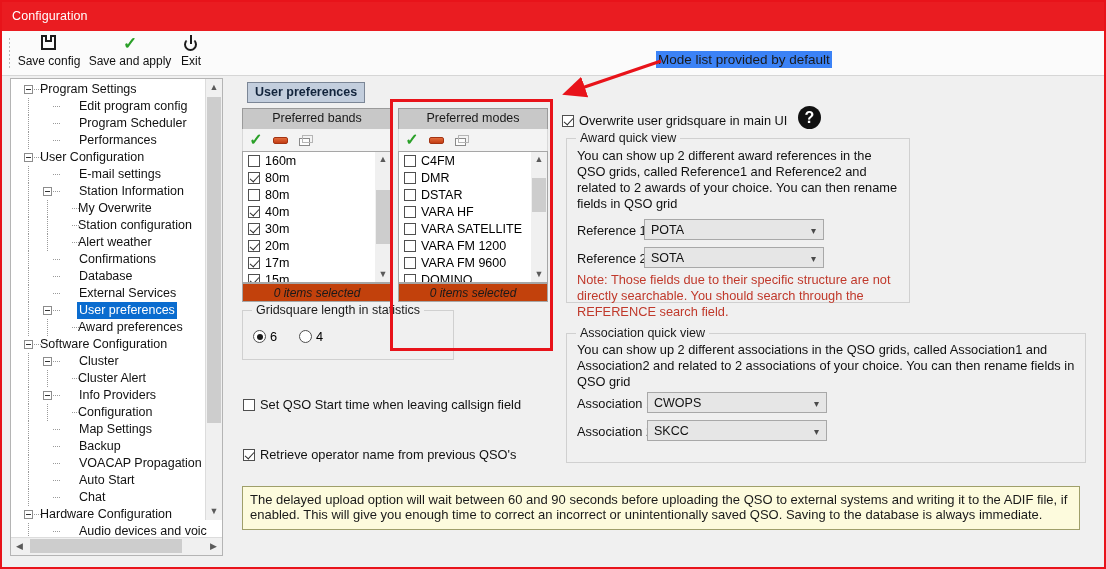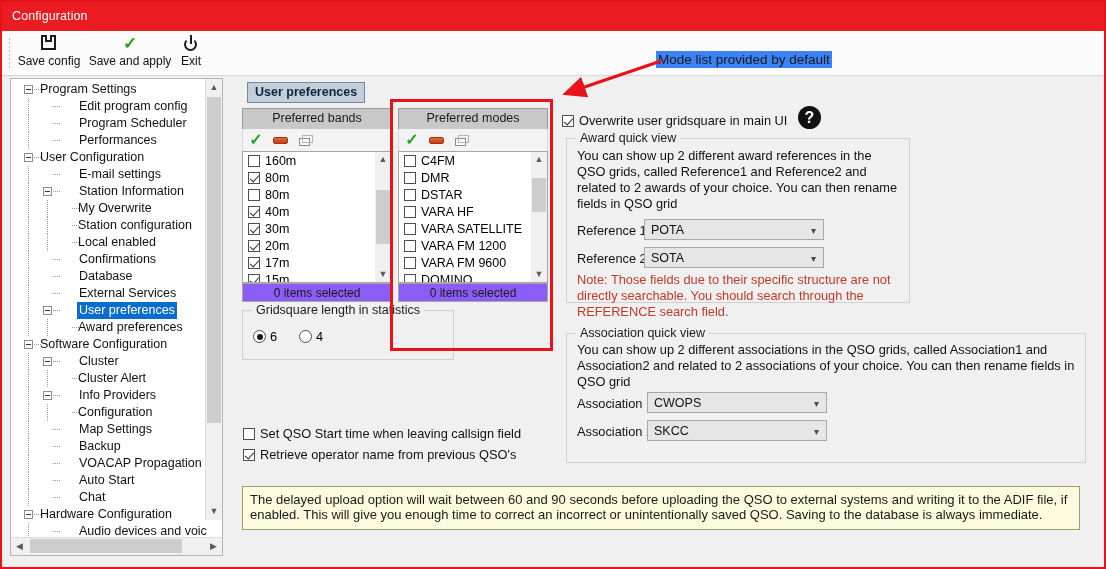--- a/index.html
+++ b/index.html
@@ -399,25 +399,26 @@
     left: 1px;
     width: 14px;
     background: #cdcdcd;
   }
   .listbox .lb-footer {
     position: absolute;
     left: 0; top: 175px;
     width: 150px; height: 19px;
     line-height: 18px;
     text-align: center;
-    background: #8b5cf6;
+    background: #c2410c;
     border: 1px solid #a6a6a6;
     box-sizing: border-box;
     font-size: 12px;
     color: #1a1a1a;
+    font-style: italic;
   }
 
   
   .groupbox {
     position: absolute;
     border: 1px solid #d0d0d0;
     box-sizing: border-box;
   }
   .groupbox > .gb-title {
     position: absolute;
@@ -579,21 +580,21 @@
     <div class="tree-list" id="tree-list">
         <div class="tnode lvl0"><span class="expander"></span><span class="dash"></span><span class="tlabel">Program Settings</span></div>
         <div class="tnode lvl1"><span class="vline"></span><span class="dash"></span><span class="tlabel">Edit program config</span></div>
         <div class="tnode lvl1"><span class="vline"></span><span class="dash"></span><span class="tlabel">Program Scheduler</span></div>
         <div class="tnode lvl1"><span class="vline"></span><span class="dash"></span><span class="tlabel">Performances</span></div>
         <div class="tnode lvl0"><span class="expander"></span><span class="dash"></span><span class="tlabel">User Configuration</span></div>
         <div class="tnode lvl1"><span class="vline"></span><span class="dash"></span><span class="tlabel">E-mail settings</span></div>
         <div class="tnode lvl1"><span class="vline"></span><span class="expander"></span><span class="dash"></span><span class="tlabel">Station Information</span></div>
         <div class="tnode lvl2"><span class="vline"></span><span class="vline vline2"></span><span class="dash"></span><span class="tlabel">My Overwrite</span></div>
         <div class="tnode lvl2"><span class="vline"></span><span class="vline vline2"></span><span class="dash"></span><span class="tlabel">Station configuration</span></div>
-        <div class="tnode lvl2"><span class="vline"></span><span class="vline vline2"></span><span class="dash"></span><span class="tlabel">Local enabled</span></div>
+        <div class="tnode lvl2"><span class="vline"></span><span class="vline vline2"></span><span class="dash"></span><span class="tlabel">Alert weather</span></div>
         <div class="tnode lvl1"><span class="vline"></span><span class="dash"></span><span class="tlabel">Confirmations</span></div>
         <div class="tnode lvl1"><span class="vline"></span><span class="dash"></span><span class="tlabel">Database</span></div>
         <div class="tnode lvl1"><span class="vline"></span><span class="dash"></span><span class="tlabel">External Services</span></div>
         <div class="tnode lvl1 sel"><span class="vline"></span><span class="expander"></span><span class="dash"></span><span class="tlabel">User preferences</span></div>
         <div class="tnode lvl2"><span class="vline"></span><span class="vline vline2"></span><span class="dash"></span><span class="tlabel">Award preferences</span></div>
         <div class="tnode lvl0"><span class="expander"></span><span class="dash"></span><span class="tlabel">Software Configuration</span></div>
         <div class="tnode lvl1"><span class="vline"></span><span class="expander"></span><span class="dash"></span><span class="tlabel">Cluster</span></div>
         <div class="tnode lvl2"><span class="vline"></span><span class="vline vline2"></span><span class="dash"></span><span class="tlabel">Cluster Alert</span></div>
         <div class="tnode lvl1"><span class="vline"></span><span class="expander"></span><span class="dash"></span><span class="tlabel">Info Providers</span></div>
         <div class="tnode lvl2"><span class="vline"></span><span class="vline vline2"></span><span class="dash"></span><span class="tlabel">Configuration</span></div>
@@ -680,21 +681,21 @@
     <div class="groupbox" style="left:12px; top:232px; width:212px; height:50px;">
       <div class="gb-title">Gridsquare length in statistics</div>
       <div style="position:absolute; left:10px; top:18px; font-size:12.8px;">
         <span class="radio on"></span><span>6</span>
       </div>
       <div style="position:absolute; left:56px; top:18px; font-size:12.8px;">
         <span class="radio"></span><span>4</span>
       </div>
     </div>
 
-    <div class="chk-line" style="left:13px; top:319px;margin-top:29px;">
+    <div class="chk-line" style="left:13px; top:319px;">
       <span class="cb"></span><span>Set QSO Start time when leaving callsign field</span>
     </div>
     <div class="chk-line" style="left:13px; top:369px;">
       <span class="cb on"></span><span>Retrieve operator name from previous QSO's</span>
     </div>
 
     <div class="chk-line" style="left:332px; top:35px;">
       <span class="cb on"></span><span>Overwrite user gridsquare in main UI</span>
     </div>
     <div class="help-dot" style="left:568px; top:28px;">?</div>

